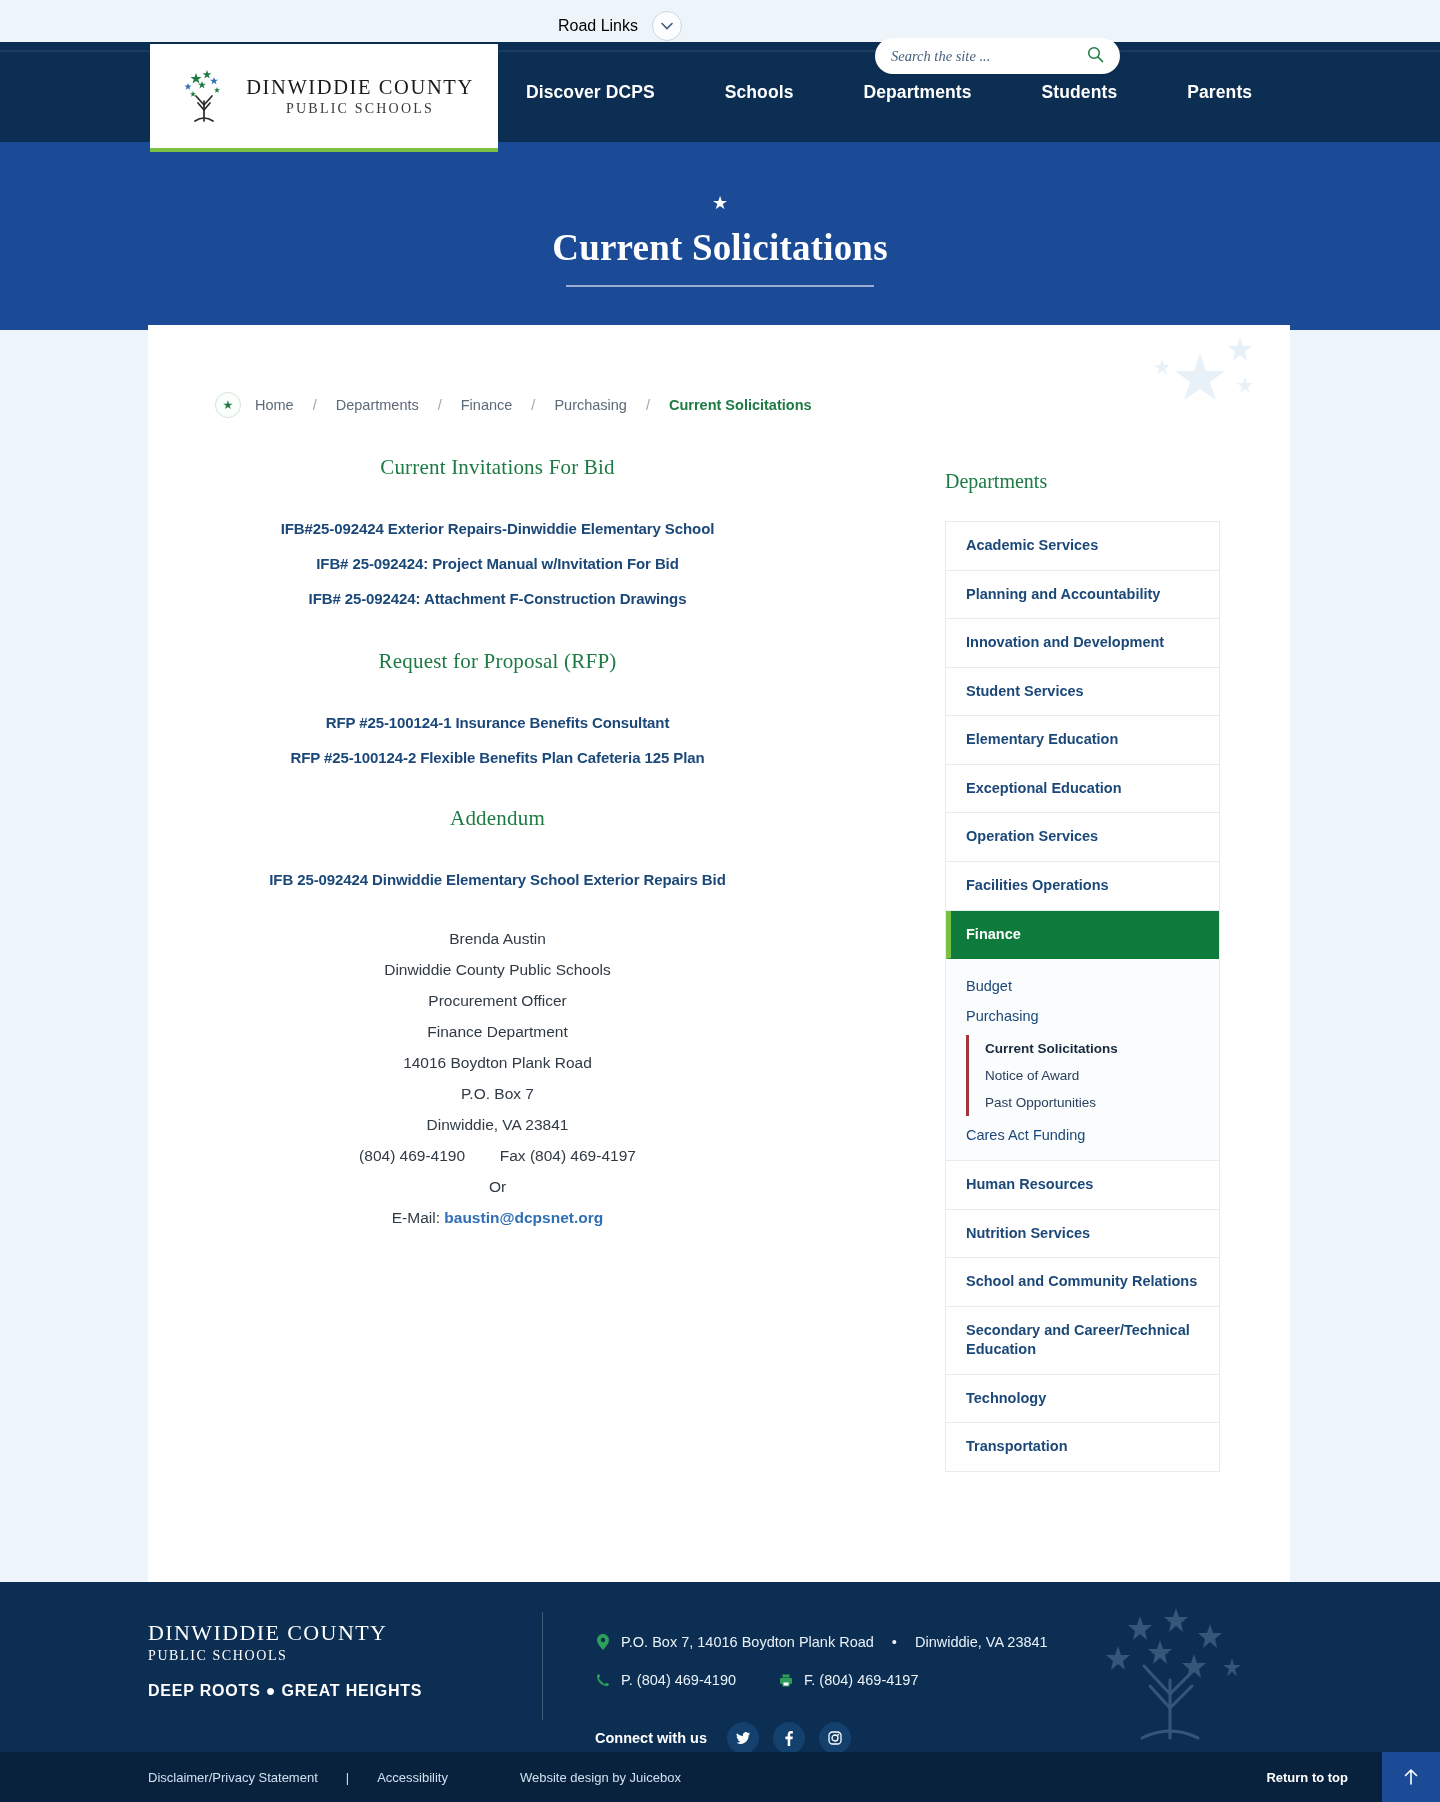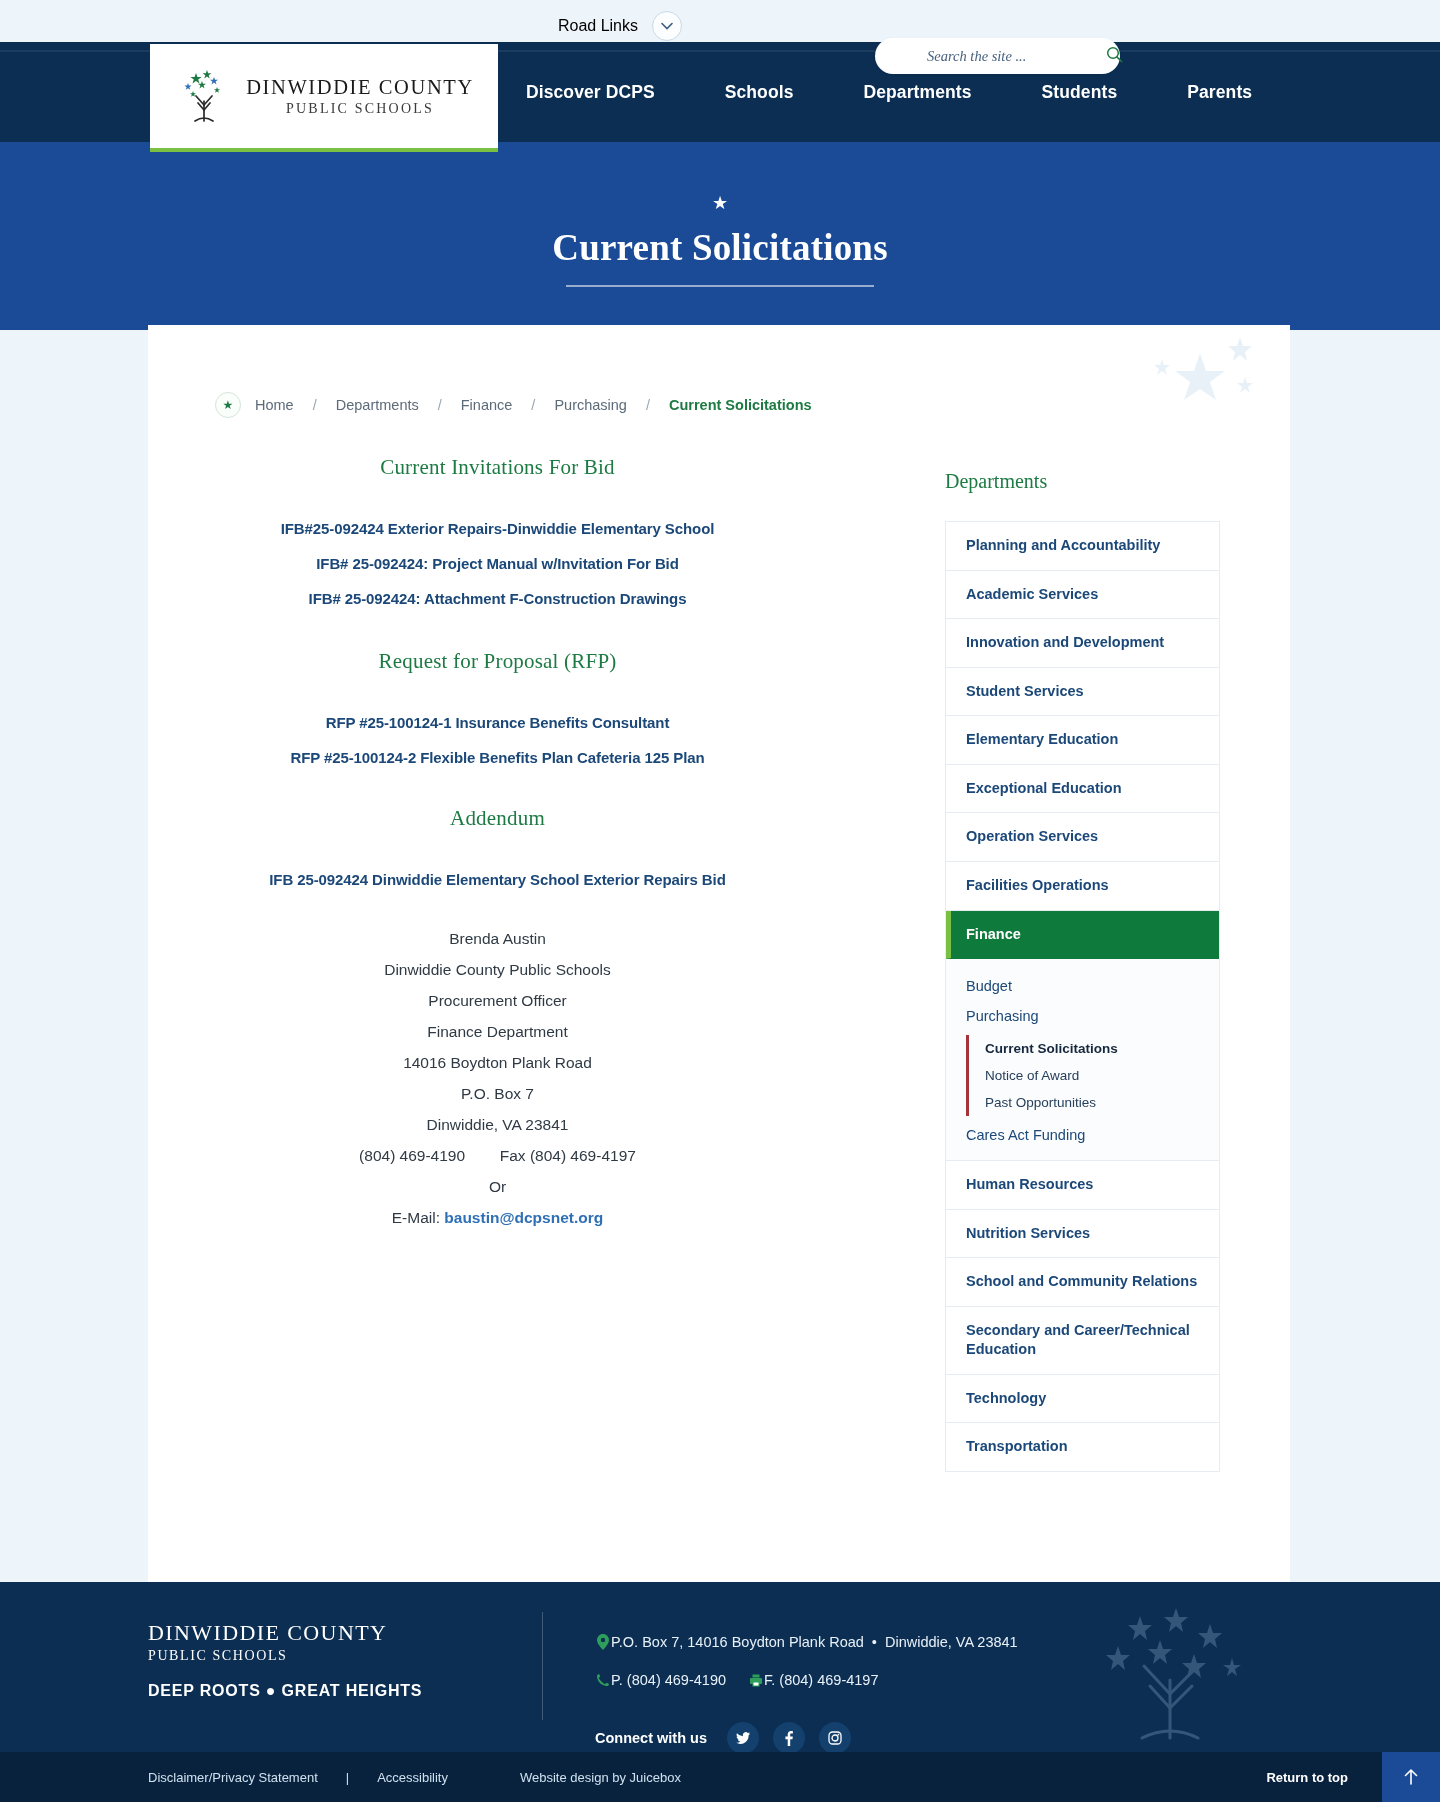--- a/index.html
+++ b/index.html
@@ -65,21 +65,21 @@
   }
   .search-wrap {
     position: absolute; top: 38px; right: 320px; width: 245px; height: 36px;
     background: #ffffff; border-radius: 18px;
     display: flex; align-items: center; padding: 0 16px; z-index: 6;
     box-shadow: 0 1px 3px rgba(0,0,0,0.08);
   }
   .search-input {
     flex: 1; border: 0; outline: 0; background: transparent;
     font-family: "Liberation Serif", serif; font-style: italic;
-    font-size: 14.5px; color: #27405c; margin-left: 36px;
+    font-size: 14.5px; color: #27405c;
   }
   .search-input::placeholder { color: #46607d; opacity: 1; }
 
   
   .hero {
     position: absolute; top: 164px; left: 0; width: 1440px; height: 166px;
     background: #1b4b96;
     display: flex; flex-direction: column; align-items: center; justify-content: flex-start;
     padding-top: 30px;
   }
@@ -163,21 +163,21 @@
   .footer {
     position: absolute; top: 1582px; left: 0; width: 1440px; height: 170px;
     background: #0b2e52;
   }
   .f-logo { position: absolute; top: 38px; left: 148px; color: #fff; }
   .f-logo-l1 { font-family: "Liberation Serif", serif; font-size: 22px; letter-spacing: 1.4px; }
   .f-logo-l2 { font-family: "Liberation Serif", serif; font-size: 14px; letter-spacing: 1.6px; margin-top: 2px; }
   .f-tagline { font-size: 16px; font-weight: bold; letter-spacing: .8px; margin-top: 18px; color: #fff; }
   .f-divider { position: absolute; top: 30px; left: 542px; width: 1px; height: 108px; background: rgba(255,255,255,0.22); }
   .f-contact { position: absolute; top: 52px; left: 595px; color: #e9f1f8; font-size: 14.5px; }
-  .f-row { display: flex; align-items: center; margin-bottom: 22px; }
+  .f-row { display: flex; align-items: center; gap: 10px; margin-bottom: 22px; }
   .f-row .ic { width: 16px; display: flex; justify-content: center; }
   .f-sep-dot { display: inline-block; margin: 0 8px; }
   .f-connect { position: absolute; top: 140px; left: 595px; display: flex; align-items: center; gap: 14px; }
   .f-connect-label { color: #fff; font-size: 14.5px; font-weight: bold; margin-right: 6px; }
   .soc {
     width: 32px; height: 32px; border-radius: 50%; background: #14406e;
     display: flex; align-items: center; justify-content: center;
   }
   .f-tree { position: absolute; top: 20px; right: 180px; opacity: .28; }
   .f-bottom {
@@ -324,22 +324,22 @@
       <div class="contact-line">
         <span>E-Mail:</span>
         <a class="email-link">baustin@dcpsnet.org</a>
       </div>
     </div>
   </div>
 
   <aside class="sidebar">
     <h3 class="side-heading">Departments</h3>
     <div class="side-list">
+      <div class="side-item">Academic Services</div>
       <div class="side-item">Planning and Accountability</div>
-      <div class="side-item">Academic Services</div>
       <div class="side-item">Innovation and Development</div>
       <div class="side-item">Student Services</div>
       <div class="side-item">Elementary Education</div>
       <div class="side-item">Exceptional Education</div>
       <div class="side-item">Operation Services</div>
       <div class="side-item">Facilities Operations</div>
 
       <div class="side-item active">Finance</div>
 
       <div class="sub-group">

